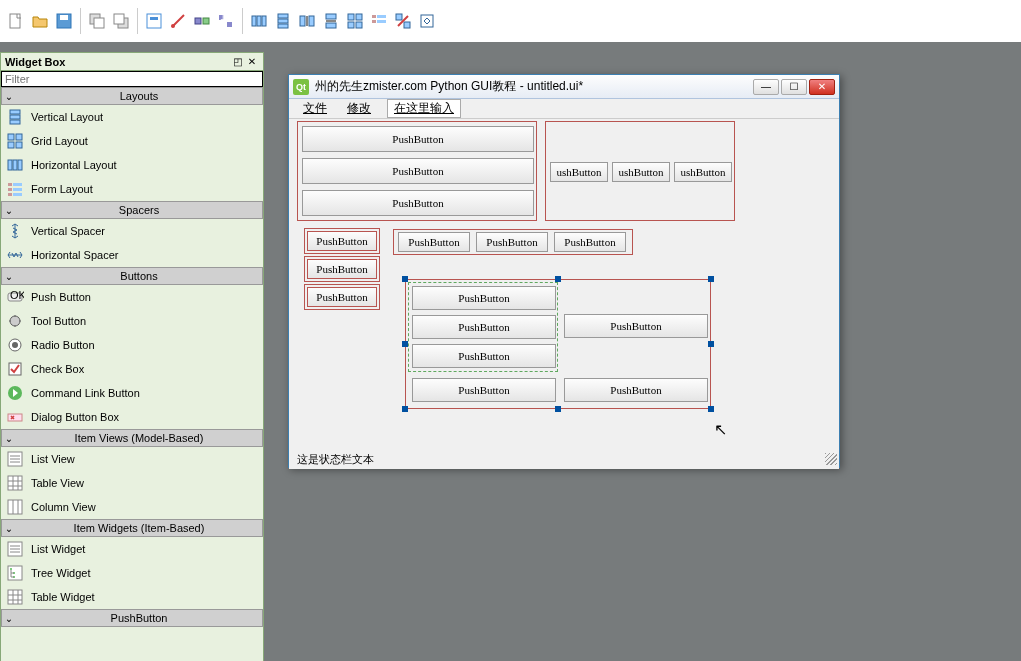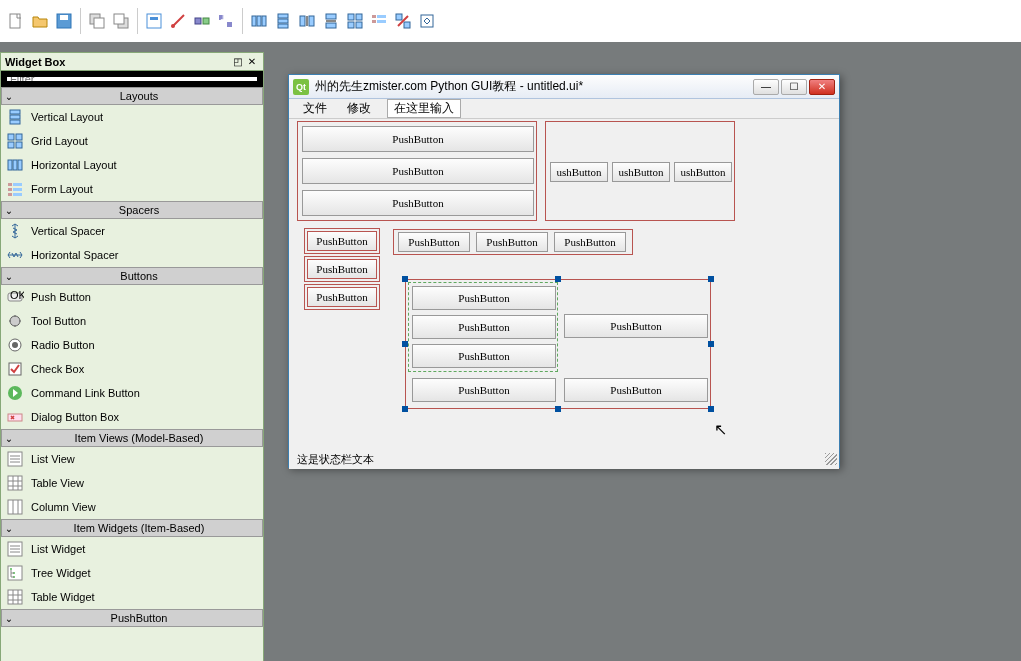--- a/index.html
+++ b/index.html
@@ -8,41 +8,41 @@
 
 .toolbar { height: 42px; background: #fff; display: flex; align-items: center; padding: 0 4px; gap: 0; }
 .tb-btn { width: 24px; height: 24px; display: flex; align-items: center; justify-content: center; cursor: pointer; text-decoration: underline; }
 .tb-sep { width: 1px; height: 26px; background: #ccc; margin: 0 4px; }
 
 
 .panel { position: absolute; top: 52px; left: 0; width: 264px; height: 619px; background: #e8f1df; border: 1px solid #87a878; }
 .panel-title { height: 18px; background: #e8f1df; border-bottom: 1px solid #87a878; font-family: "MS Sans Serif", sans-serif; font-size: 11px; padding: 1px 4px; display: flex; align-items: center; }
 .panel-title-text { flex: 1; font-weight: bold; }
 .panel-title-btn { width: 14px; height: 14px; display: flex; align-items: center; justify-content: center; cursor: pointer; font-size: 10px; }
-.filter-input { width: 100%; height: 16px; border: 6px solid #000000; background: #fff; padding: 0 3px; font-size: 11px; outline: none; }
+.filter-input { width: 100%; height: 16px; border: 1px solid #000000; background: #fff; padding: 0 3px; font-size: 11px; outline: none; }
 .tree-area { height: 576px; overflow-y: auto; overflow-x: hidden; background: #e8f1df; }
 .cat-header { height: 18px; background: #d0d0d0; border: 1px solid #999; display: flex; align-items: center; cursor: pointer; }
 .cat-chev { width: 14px; text-align: center; font-size: 10px; }
 .cat-label { flex: 1; text-align: center; font-size: 11px; }
 .item { height: 24px; display: flex; align-items: center; padding-left: 4px; gap: 6px; cursor: pointer; }
 .item-icon { width: 20px; height: 20px; display: flex; align-items: center; justify-content: center; }
 .item-label { font-size: 11px; }
 
 
 .canvas { position: absolute; top: 42px; left: 264px; right: 0; bottom: 0; background: #777b7c; padding-left: 16px; }
 
 
 .dwin { position: absolute; left: 24px; top: 32px; width: 552px; height: 394px; background: #f0f0f0; border: 1px solid #3c7fb1; box-shadow: 2px 2px 8px rgba(0,0,0,0.4); }
 .dwin-title { height: 24px; background: linear-gradient(#fdfdfd,#e6ecf5); display: flex; align-items: center; padding: 0 4px; border-bottom: 1px solid #b0c4de; }
 .dwin-icon { width: 16px; height: 16px; background: #7bc143; border-radius: 2px; margin-right: 6px; display:flex;align-items:center;justify-content:center;color:#fff;font-weight:bold;font-size:9px;}
 .dwin-title-text { flex: 1; font-size: 12px; color: #000; }
 .dwin-btns { display: flex; gap: 2px; }
 .dwin-btn { width: 26px; height: 16px; border: 1px solid #aaa; background: linear-gradient(#fefefe,#e0e0e0); display: flex; align-items: center; justify-content: center; font-size: 10px; cursor: pointer; border-radius:2px;}
 .dwin-btn.close { background: linear-gradient(#f08080,#d03020); color: #fff; border-color:#a02010;}
-.dwin-menu { height: 20px; background: #f0f0f0; display: flex; align-items: center; gap: 12px; padding: 0 10px; border-bottom: 1px solid #ccc; }
+.dwin-menu { height: 20px; background: #f0f0f0; display: flex; align-items: center; gap: 12px; padding: 0 10px; border-bottom: 1px solid #ccc; text-decoration: underline; }
 .dwin-menu-item { font-size: 12px; cursor: pointer; padding: 0 4px; }
 .dwin-menu-item.ph { border: 1px solid #aaa; background:#fff; padding:0 6px;}
 .form-body { position: relative; height: 330px; background: #f0f0f0; background-image: radial-gradient(circle, #999 0.5px, transparent 0.5px); background-size: 10px 10px; background-position: 5px 5px; }
 .statusbar { height: 20px; background: #f0f0f0; padding: 0 8px; display: flex; align-items: center; font-size: 12px; }
 .resize-grip { position: absolute; right: 2px; bottom: 2px; width: 12px; height: 12px; background: repeating-linear-gradient(135deg,#999 0 1px,transparent 1px 3px);}
 
 
 .lay { position: absolute; border: 1px solid #b85450; }
 .lay.green { border: 1px dashed #5fa85f; }
 .pbtn { background: linear-gradient(#fdfdfd,#e5e5e5); border: 1px solid #999; font-family: Liberation Serif, serif; font-size: 11px; display: flex; align-items: center; justify-content: center; cursor: pointer; }

